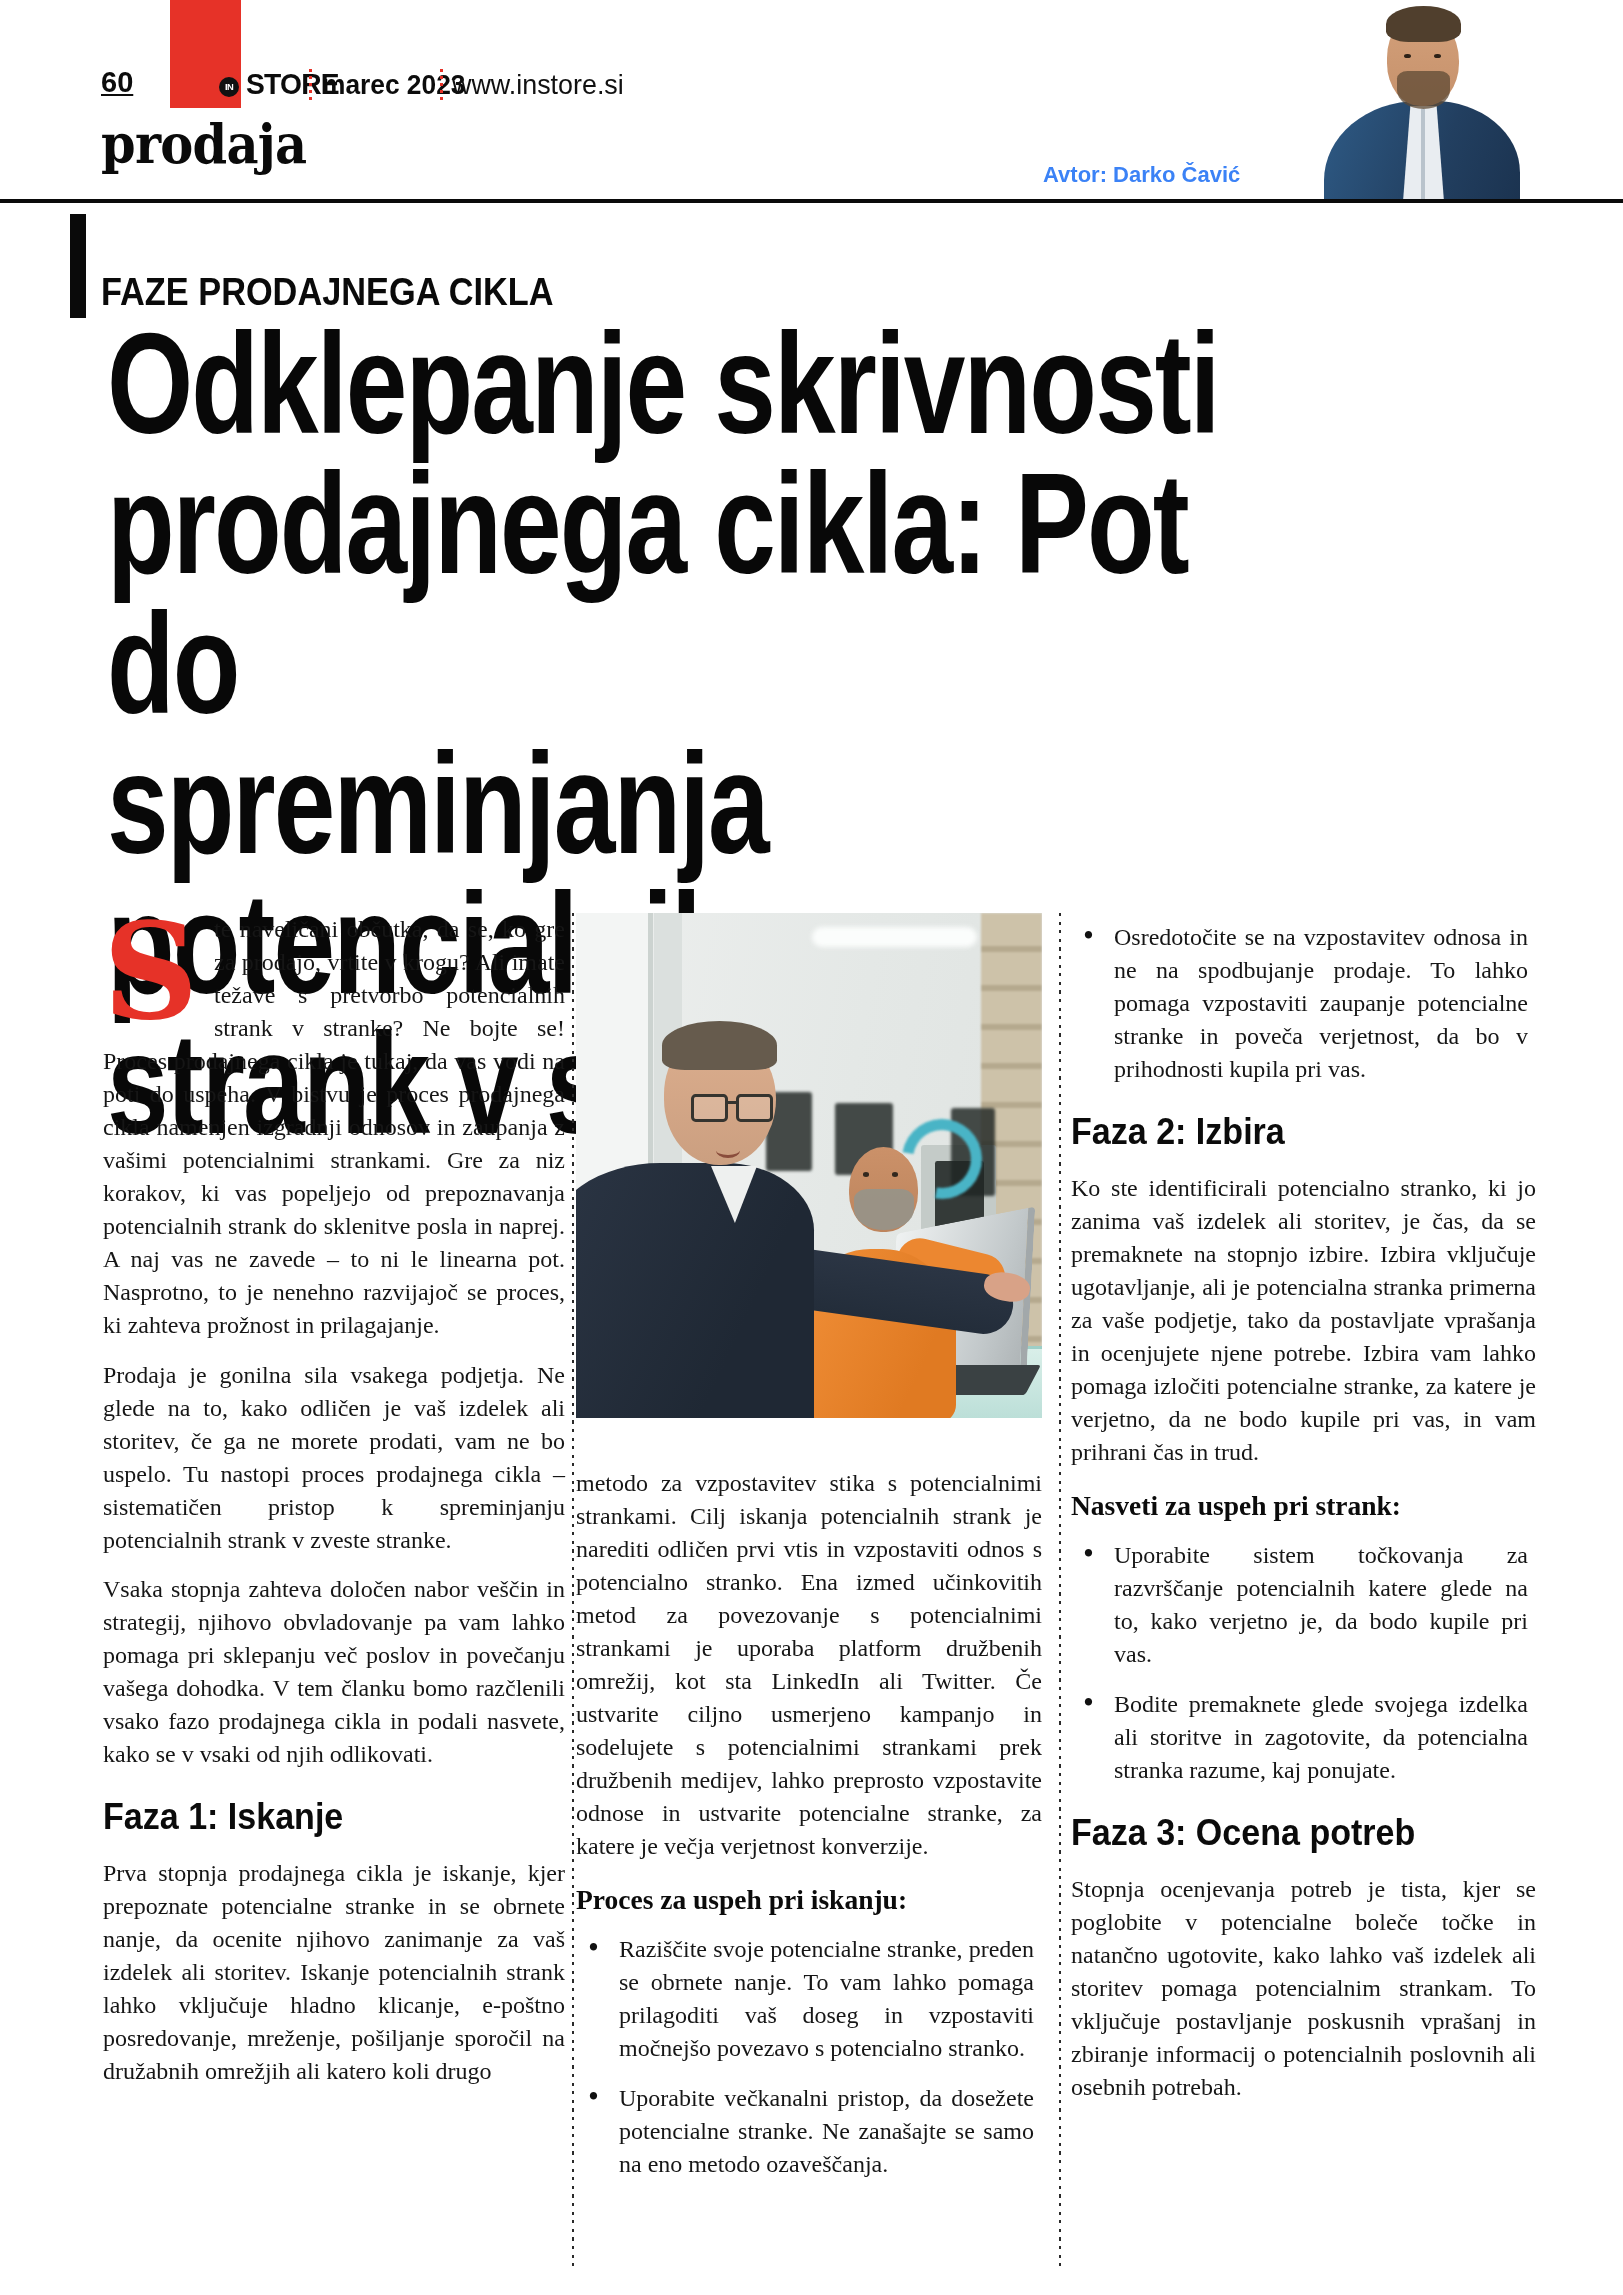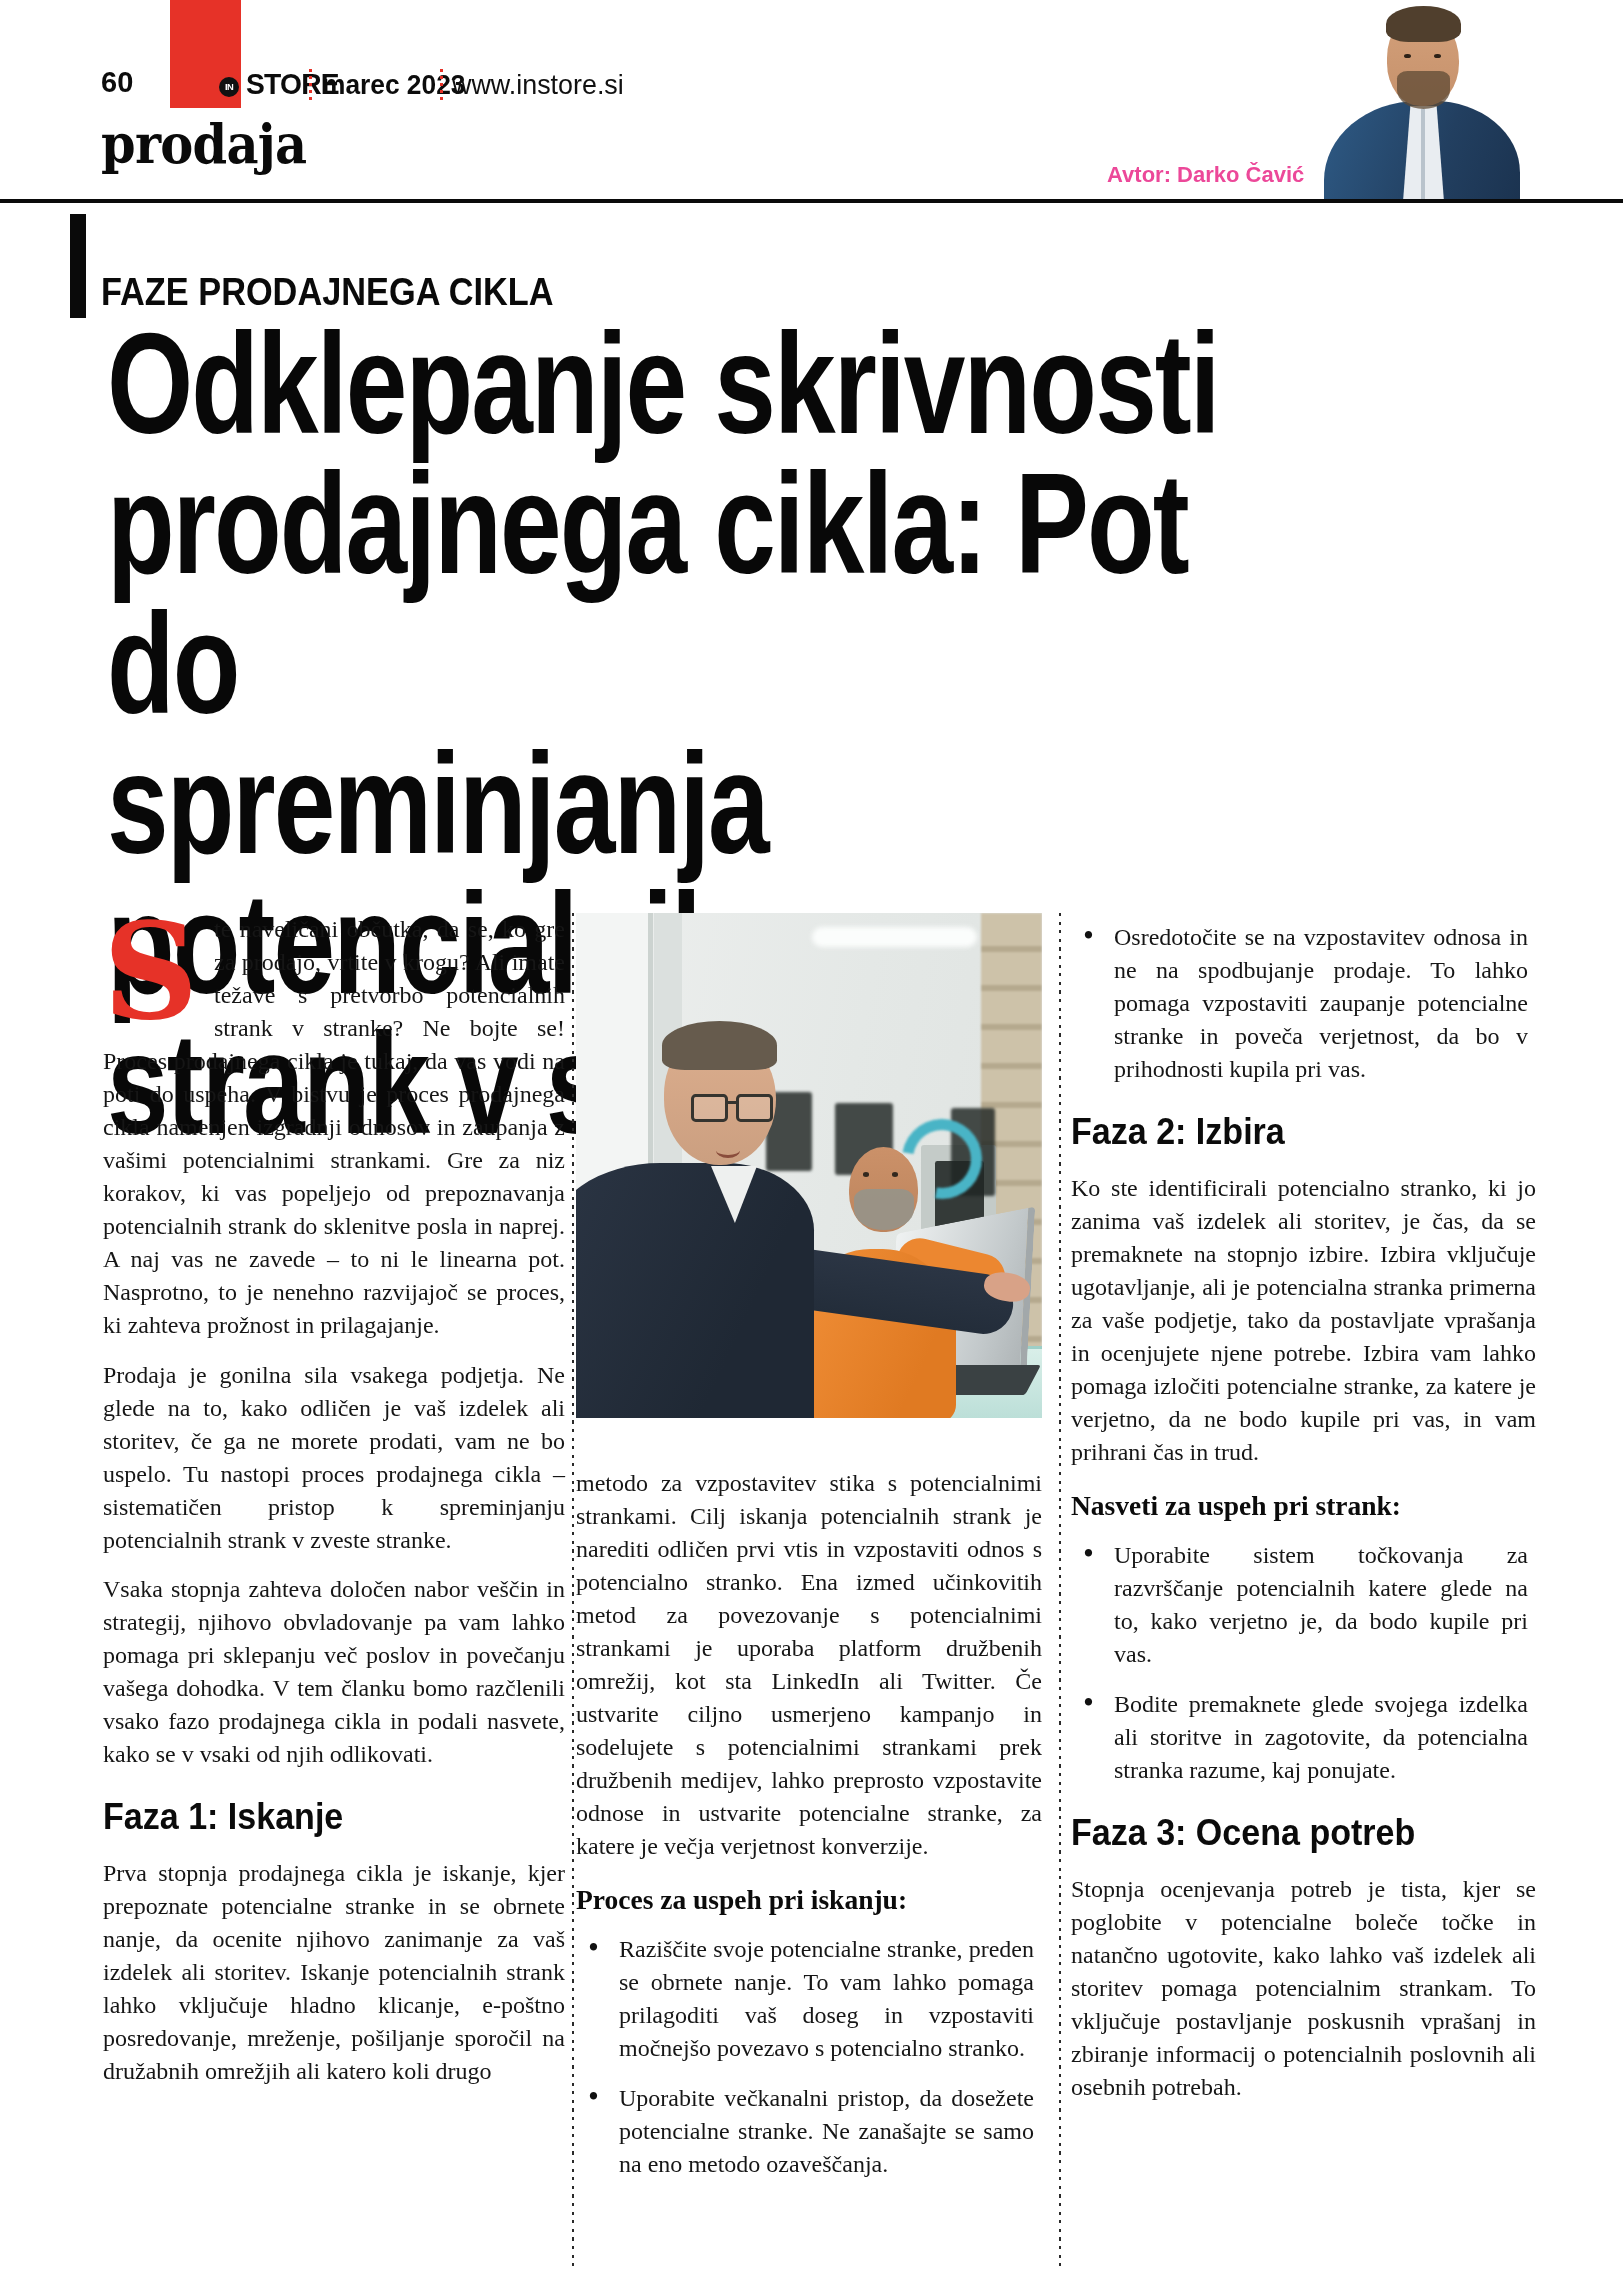--- a/index.html
+++ b/index.html
@@ -1,29 +1,29 @@
 <!DOCTYPE html>
 <html style="font-size:12.6px"><head>
 <meta charset="utf-8">
 <style>
   html,body{margin:0;padding:0;background:#fff;}
   body{width:1623px;height:2295px;position:relative;font-family:"Liberation Serif",serif;color:#141414;overflow:hidden;}
   .abs{position:absolute;}
 
   
-  .pagenum{left:101px;top:68px;font:700 29px/1 "Liberation Sans",sans-serif;color:#0c0c0c;}
+  .pagenum{left:101px;top:68px;font:700 29px/1 "Liberation Sans",sans-serif;color:#0c0c0c;text-decoration:underline;}
   .redrect{left:170px;top:0;width:71px;height:108px;background:#e63228;}
   .inbadge{left:219px;top:77px;width:20.4px;height:20.4px;background:#111;border-radius:50%;display:flex;align-items:center;justify-content:center;}
   .inbadge span{color:#fff;font:700 9.4px/1 "Liberation Sans",sans-serif;letter-spacing:-0.4px;}
   .brand{left:246px;top:69px;font:700 30px/1 "Liberation Sans",sans-serif;letter-spacing:-0.8px;color:#0c0c0c;transform:scaleX(.94);transform-origin:left;}
   .hsep{top:69px;width:3.1px;height:31px;background-image:repeating-linear-gradient(to bottom,#e63228 0 3.1px,transparent 3.1px 7px);}
   .issue{left:322px;top:71px;font:700 28px/1 "Liberation Sans",sans-serif;color:#0c0c0c;transform:scaleX(.94);transform-origin:left;}
   .site{left:452px;top:71px;font:400 28px/1 "Liberation Sans",sans-serif;color:#111;transform:scaleX(.96);transform-origin:left;}
   .section{left:101px;top:116px;font:700 55px/1 "DejaVu Serif",serif;letter-spacing:-0.8px;color:#0a0a0a;transform:scaleX(.9);transform-origin:left;}
-  .author{left:1107px;top:163px;font:700 22px/1.1 "Liberation Sans",sans-serif;color:#ec4899;}
+  .author{left:1043px;top:163px;font:700 22px/1.1 "Liberation Sans",sans-serif;color:#3b82f6;}
   .toprule{left:0;top:199px;width:1623px;height:3.9px;background:#0a0a0a;}
 
   
   .headshot{left:1307px;top:1.6px;width:231px;height:198px;overflow:hidden;}
   .hs-head{position:absolute;left:80px;top:11px;width:72px;height:93px;background:linear-gradient(#d3a07a,#c6916b);border-radius:48% 52% 46% 46%;}
   .hs-hair{position:absolute;left:79px;top:4.7px;width:75px;height:36px;background:#503f2d;border-radius:50% 50% 30% 30%;}
   .hs-beard{position:absolute;left:90px;top:69px;width:53px;height:38px;background:rgba(94,74,52,.75);border-radius:20% 20% 50% 50%;}
   .hs-eye{position:absolute;width:7px;height:4.7px;background:#2c2118;border-radius:50%;top:52px;}
   .hs-suit{position:absolute;left:17.3px;top:99px;width:196px;height:102px;background:linear-gradient(110deg,#2e5a85,#223f60 60%,#1b3350);border-radius:48% 44% 0 0/78% 70% 0 0;}
   .hs-shirt{position:absolute;left:96px;top:104px;width:41px;height:96px;background:#e9edf1;clip-path:polygon(18% 0,82% 0,100% 100%,0 100%);}

